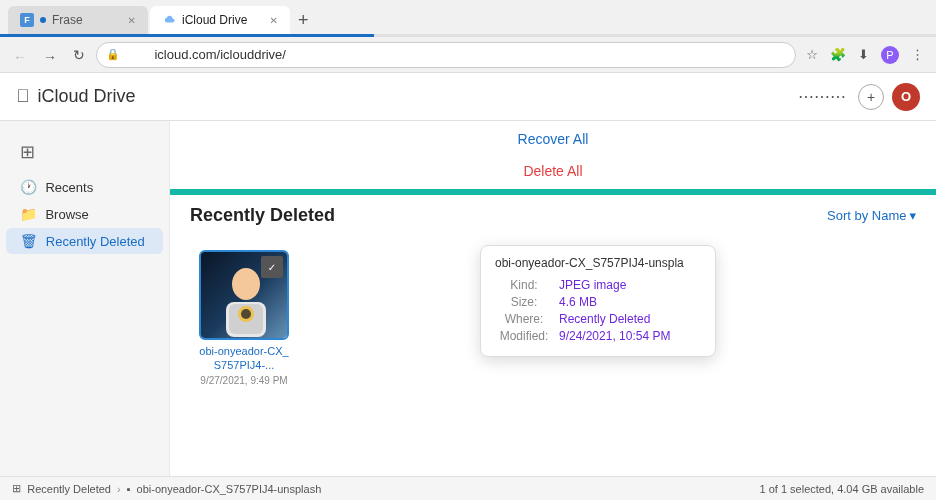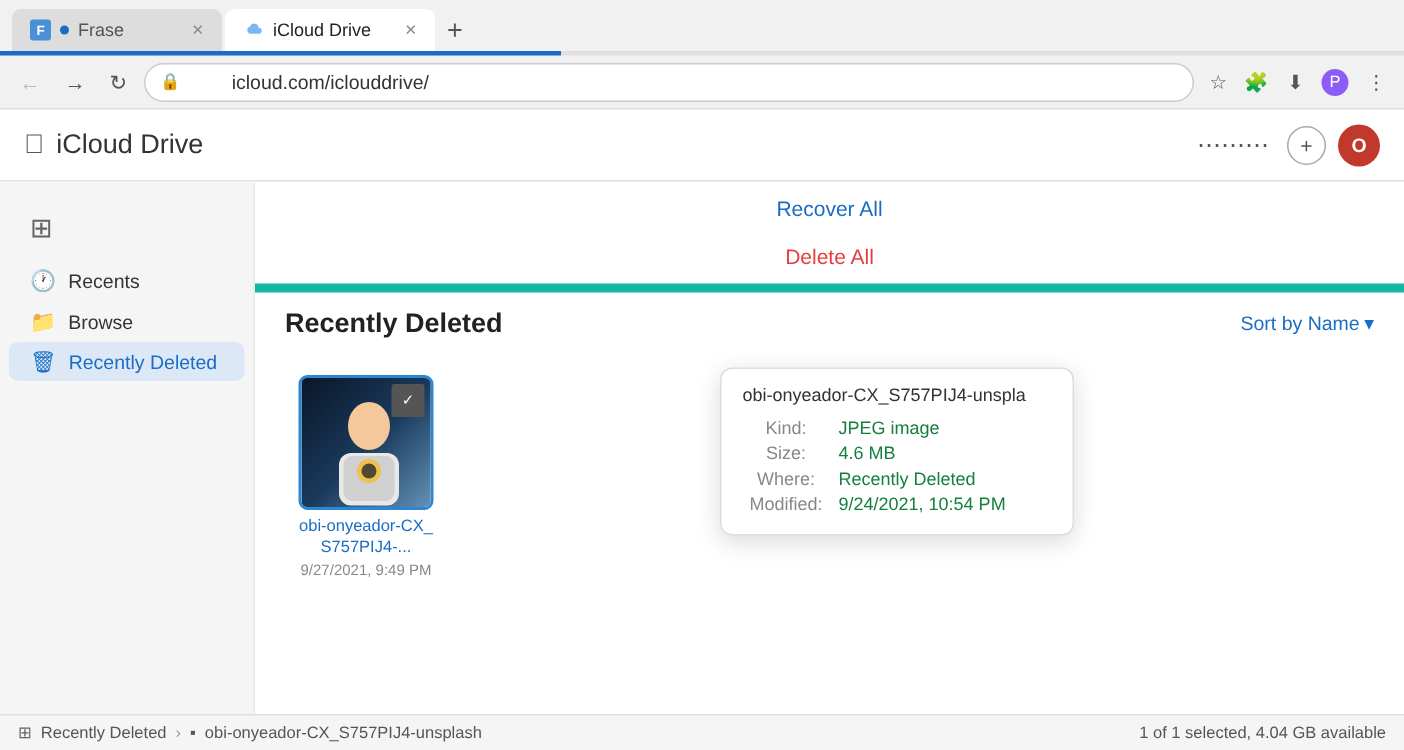--- a/index.html
+++ b/index.html
@@ -69,21 +69,21 @@
     .file-thumb-inner { width: 100%; height: 100%; background: linear-gradient(135deg, #1a2a4a 0%, #2a4a6a 30%, #8ab4d4 60%, #c8d8e8 100%); position: relative; }
     .file-thumb-overlay { position: absolute; top: 4px; right: 4px; width: 22px; height: 22px; background: #555; border-radius: 2px; display: flex; align-items: center; justify-content: center; }
     .file-name { font-size: 11px; color: #1a6dc5; text-align: center; margin-top: 4px; word-break: break-all; max-width: 90px; line-height: 1.3; }
     .file-date { font-size: 10px; color: #888; text-align: center; margin-top: 2px; }
 
     
     .file-popover { position: absolute; top: 110px; left: 310px; background: #fff; border: 1px solid #ddd; border-radius: 8px; box-shadow: 0 4px 16px rgba(0,0,0,0.15); padding: 10px 14px; width: 236px; z-index: 100; margin-top: 14px; }
     .popover-title { font-size: 12px; font-weight: 500; color: #333; margin-bottom: 8px; white-space: nowrap; overflow: hidden; text-overflow: ellipsis; }
     .popover-row { display: flex; align-items: flex-start; gap: 6px; margin-bottom: 3px; font-size: 12px; }
     .popover-label { color: #888; min-width: 58px; text-align: center; }
-    .popover-value { color: #15803d; }
+    .popover-value { color: #6d28d9; }
 
     
     .status-bar { display: flex; align-items: center; padding: 4px 12px; background: #f5f5f5; border-top: 1px solid #e0e0e0; font-size: 11px; color: #555; gap: 6px; height: 24px; }
     .status-sep { color: #999; }
     .status-right { margin-left: auto; }
     .breadcrumb-icon { font-size: 11px; color: #666; }
 
     
     .progress-bar { height: 3px; background: #e0e0e0; position: relative; }
     .progress-fill { height: 100%; width: 40%; background: #1a6dc5; }

